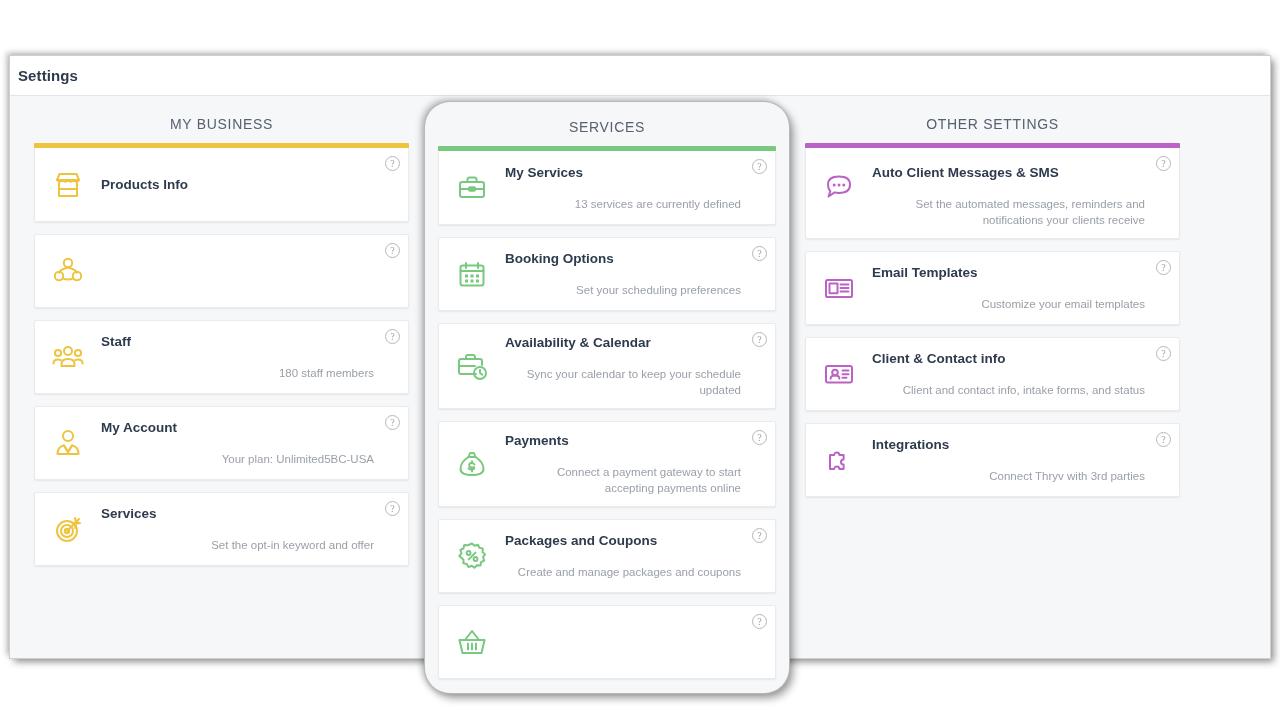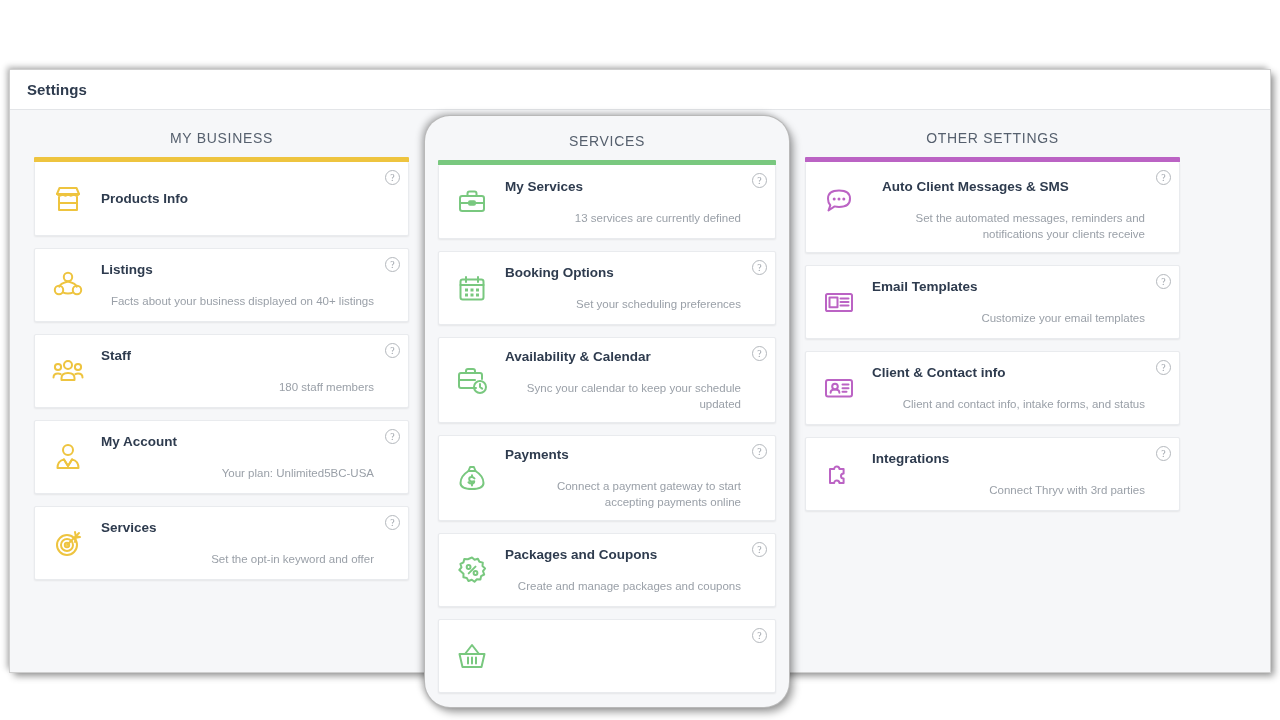--- a/index.html
+++ b/index.html
@@ -26,22 +26,21 @@
                 4px 4px 7px rgba(0,0,0,0.42),
                 -3px -3px 6px rgba(0,0,0,0.30);
   }
 
   
   .titlebar {
     height: 40px;
     background: #ffffff;
     border-bottom: 1px solid #e3e5e8;
     display: flex; align-items: center;
-    padding-left: 17px;
-    margin-top: 14px;
+    padding-left: 8px;
   }
   .titlebar .title {
     font-size: 15px; font-weight: bold; color: #2e3b4e;
     letter-spacing: .1px;
   }
 
   
   .board {
     display: flex;
     align-items: flex-start;
@@ -99,21 +98,21 @@
   .card .ico svg { display: block; }
   .card .txt { flex: 1; min-width: 0; }
   .card .t-title {
     font-size: 13.5px; font-weight: bold; color: #2e3b4e;
     line-height: 17px;
   }
   .card .t-sub {
     font-size: 11.5px; color: #9aa0a8;
     line-height: 16px; margin-top: 15px; text-align: right;
   }
-  .card.tall { min-height: 78px; align-items: flex-start; padding-top: 16px; gap: 10px; }
+  .card.tall { min-height: 78px; align-items: flex-start; padding-top: 16px; }
 
   .help {
     position: absolute; top: 8px; right: 8px;
     width: 15px; height: 15px; border-radius: 50%;
     border: 1px solid #b4b8bd;
     color: #9aa0a8; font-size: 10px; line-height: 13px;
     text-align: center; cursor: pointer;
     font-family: "Liberation Serif", serif;
   }
 </style>
@@ -150,24 +149,20 @@
           <div>
             <div class="card">
               <span class="ico">
                 <svg width="36" height="36" viewBox="0 0 36 36" aria-hidden="true">
                   <circle cx="18" cy="10" r="4.2" fill="none" stroke="#eec43f" stroke-width="2" stroke-linecap="round" stroke-linejoin="round"></circle>
                   <circle cx="9" cy="23" r="4.2" fill="none" stroke="#eec43f" stroke-width="2" stroke-linecap="round" stroke-linejoin="round"></circle>
                   <circle cx="27" cy="23" r="4.2" fill="none" stroke="#eec43f" stroke-width="2" stroke-linecap="round" stroke-linejoin="round"></circle>
                   <path fill="none" stroke="#eec43f" stroke-width="2" stroke-linecap="round" stroke-linejoin="round" d="M18 14.5 q-8 2 -8.7 5.2 M18 14.5 q8 2 8.7 5.2 M12.7 25.3 q5.3 2.4 10.6 0"></path>
                 </svg>
               </span>
-              <div class="txt">
-                <div class="t-title">Listings</div>
-                <div class="t-sub">Facts about your business displayed on 40+ listings</div>
-              </div>
               <div class="help">?</div>
             </div>
           </div>
           <div>
             <div class="card">
               <span class="ico">
                 <svg width="36" height="36" viewBox="0 0 36 36" aria-hidden="true">
                   <circle cx="18" cy="12" r="4" fill="none" stroke="#eec43f" stroke-width="2" stroke-linecap="round" stroke-linejoin="round"></circle>
                   <circle cx="8" cy="14" r="3.1" fill="none" stroke="#eec43f" stroke-width="2" stroke-linecap="round" stroke-linejoin="round"></circle>
                   <circle cx="28" cy="14" r="3.1" fill="none" stroke="#eec43f" stroke-width="2" stroke-linecap="round" stroke-linejoin="round"></circle>

